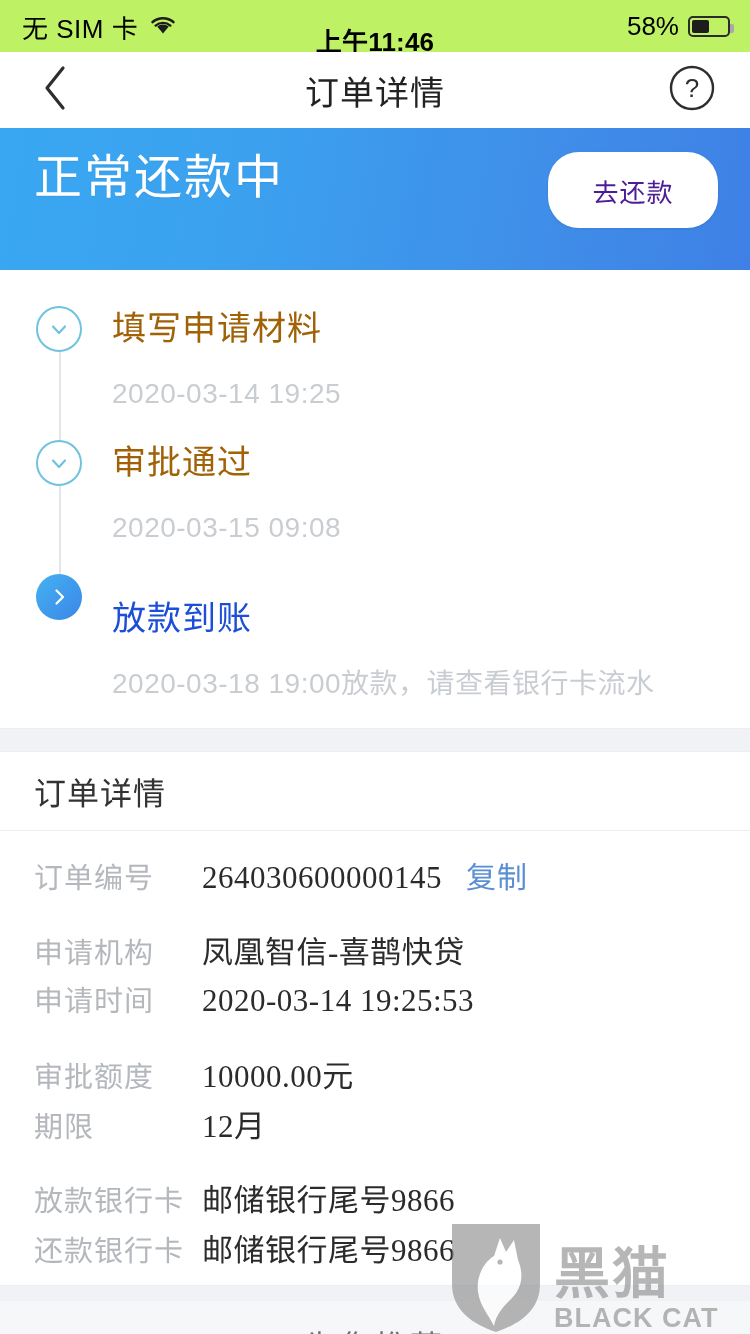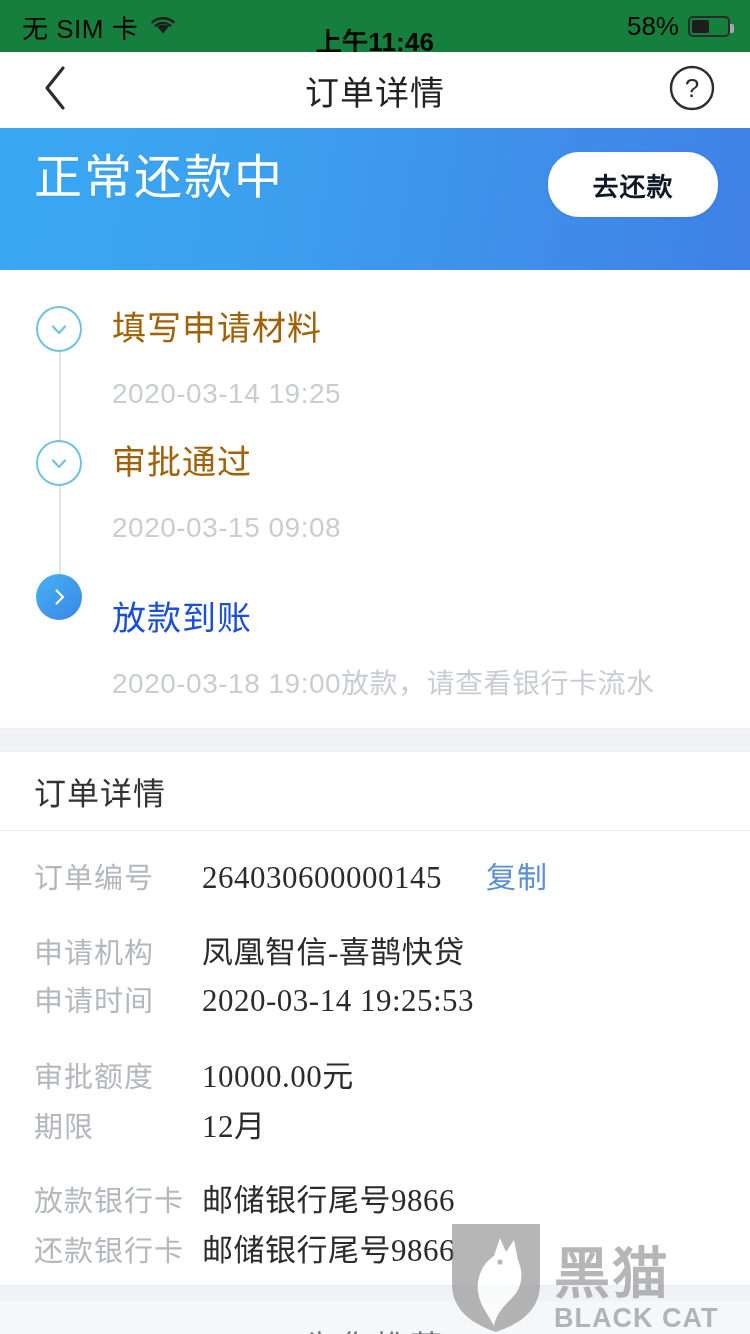--- a/index.html
+++ b/index.html
@@ -18,21 +18,21 @@
     overflow:hidden;
   }
 
   
   .statusbar {
     position:relative;
     height:52px;
     display:flex;
     align-items:center;
     padding:17px 22px;
-    background:#15803d;
+    background:#bef264;
     color:#000000;
   }
   .sb-left { display:flex; align-items:center; gap:10px; font-size:26px; letter-spacing:.5px; font-weight:400; }
   .sb-center {
     position:absolute; left:0; right:0; top:13px; height:52px;
     display:flex; align-items:center; justify-content:center;
     font-size:26px; font-weight:700; letter-spacing:.2px;
     pointer-events:none;
   }
   .sb-right {
@@ -93,30 +93,29 @@
     font-size:48px;
     letter-spacing:2px;
     line-height:1.15;
     font-weight:400;
     text-shadow:0 1px 2px rgba(0,0,0,.06);
   }
   .banner-btn {
     position:absolute;
     right:32px; top:24px;
     min-width:170px;
-    height:65px;
+    height:76px;
     border-radius:31px;
     background:#ffffff;
     display:flex; align-items:center; justify-content:center;
-    color:#0f172a;
+    color:#4c1d95;
     font-size:26px;
     letter-spacing:1px;
     box-shadow:0 1px 3px rgba(0,0,0,.08);
     cursor:pointer;
-    font-weight:bold;
   }
 
   
   .timeline {
     background:#ffffff;
     padding:36px 0 26px 0;
     position:relative;
   }
   .tl-step {
     position:relative;
@@ -206,21 +205,21 @@
     letter-spacing:1px;
     white-space:nowrap;
   }
   .dvalue {
     font-size:31px;
     color:#2b2b2b;
     letter-spacing:.5px;
     white-space:nowrap;
   }
   .dcopy {
-    margin-left:44px;
+    margin-left:24px;
     font-size:30px;
     color:#5b8fd4;
     letter-spacing:1px;
     cursor:pointer;
   }
 
   
   .rec-gap { height:16px; background:#f1f2f5; border-top:1px solid #eceef1; }
   .rec {
     background:#f6f7f9;

